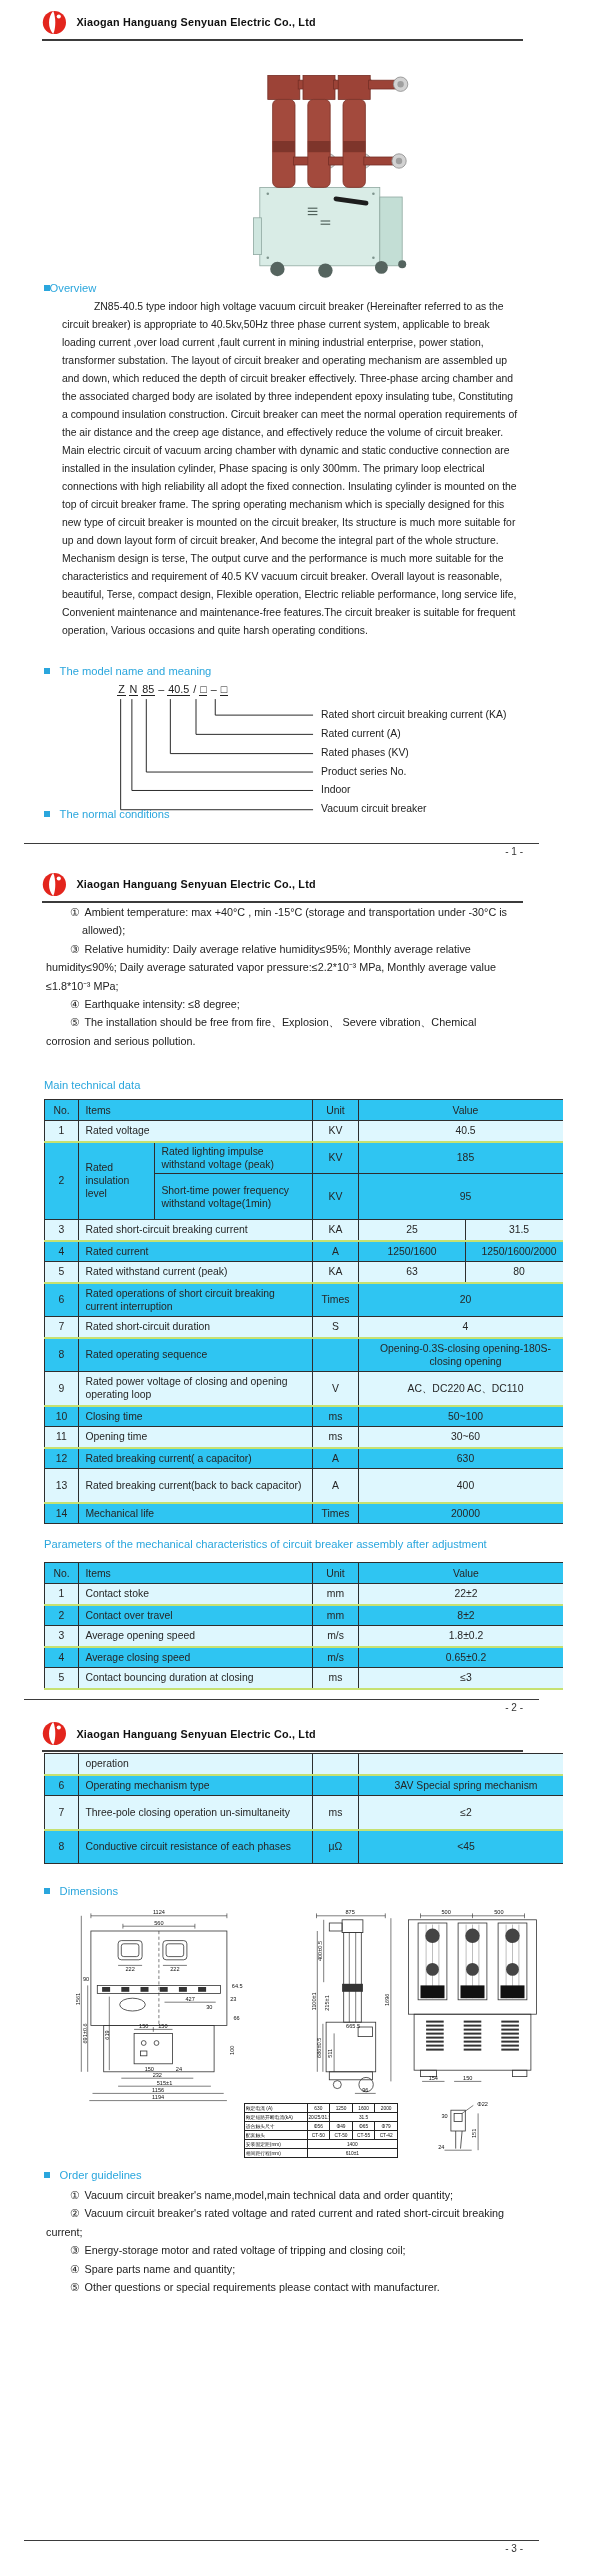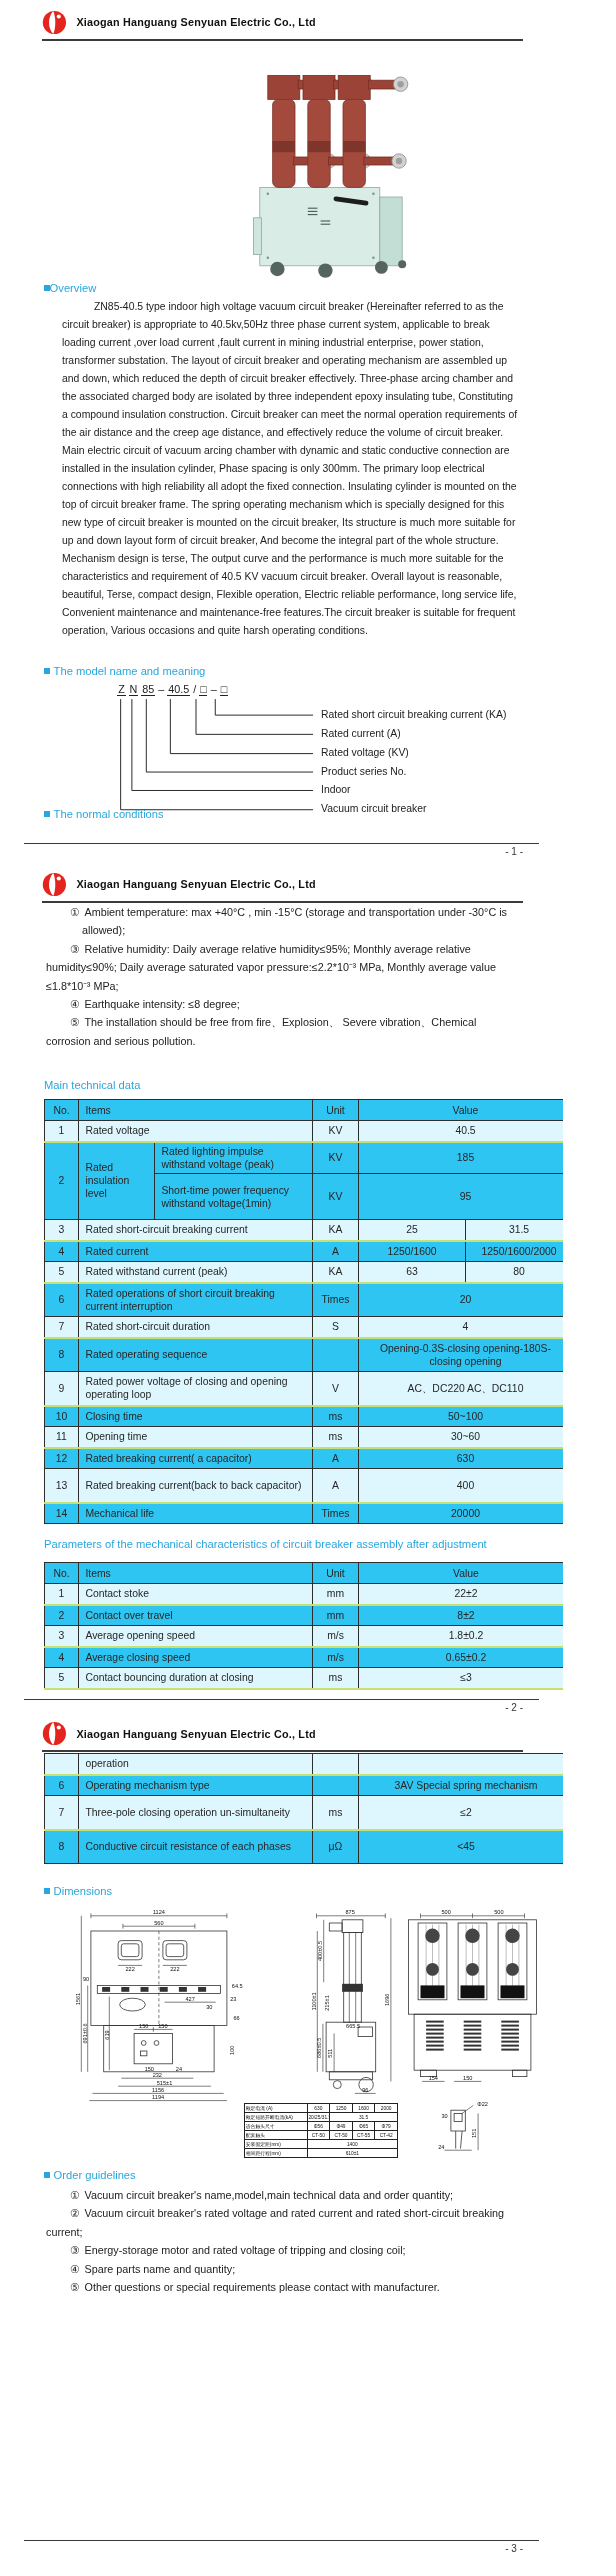--- a/index.html
+++ b/index.html
@@ -7,21 +7,21 @@
   .page{position:relative;width:563px;background:#fff;overflow:hidden;}
   .pg1{height:867px}.pg2{height:848px}.pg3{height:861px}
   
   .hdr{position:absolute;left:42px;right:40px;display:flex;align-items:center;gap:8px;
        border-bottom:2.4px solid #3b3b3b;padding-bottom:4px;}
   .hdr .nm{font-weight:bold;font-size:10.8px;color:#101010;letter-spacing:0.2px;}
   .logo{width:26.4px;height:25px;flex:0 0 auto}
   .ftr{position:absolute;left:24px;right:24px;border-top:1.6px solid #3b3b3b;
        text-align:right;padding:2.4px 16px 0 0;font-size:10px;color:#333;}
   
-  .sec{position:absolute;left:44px;color:#2AA6DD;font-size:11.2px;display:flex;align-items:center;gap:4px;white-space:nowrap;}
+  .sec{position:absolute;left:44px;color:#2AA6DD;font-size:11.2px;display:flex;align-items:center;gap:10px;white-space:nowrap;}
   .sec .sq{width:5.6px;height:5.6px;background:#2AA6DD;display:inline-block;flex:0 0 auto;}
   
   .para{position:absolute;left:62px;right:44px;font-size:10.4px;line-height:18px;color:#222;
         text-indent:32px;max-height:365px;overflow:hidden;}
   
   .mdiag{position:absolute;left:95px;top:683px;width:481px;height:138px;}
   .mtoks{position:absolute;left:22.4px;top:0;font-size:10.8px;color:#222;display:flex;gap:3.2px;}
   .mtoks .u{border-bottom:1.2px solid #222;padding:0 0.8px;}
   .mlab{position:absolute;left:226px;font-size:10.4px;color:#222;white-space:nowrap;}
   
@@ -151,21 +151,21 @@
         <polyline points="150,20 150,40 272,40"></polyline>
         <polyline points="126,20 126,64 272,64"></polyline>
         <polyline points="94,20 94,88 272,88"></polyline>
         <polyline points="64,20 64,111 272,111"></polyline>
         <polyline points="46,20 46,134 272,134"></polyline>
         <polyline points="32,20 32,158 272,158"></polyline>
       </g>
     </svg>
     <div class="mlab" style="top:26px">Rated short circuit breaking current (KA)</div>
     <div class="mlab" style="top:45px">Rated current (A)</div>
-    <div class="mlab" style="top:64px">Rated voltage (KV)</div>
+    <div class="mlab" style="top:64px">Rated phases (KV)</div>
     <div class="mlab" style="top:83px">Product series No.</div>
     <div class="mlab" style="top:101px">Indoor</div>
     <div class="mlab" style="top:120px">Vacuum circuit breaker</div>
   </div>
 
   <div class="sec" style="top:808px">
     <span class="sq"></span>
     <span>The normal conditions</span>
   </div>
 

